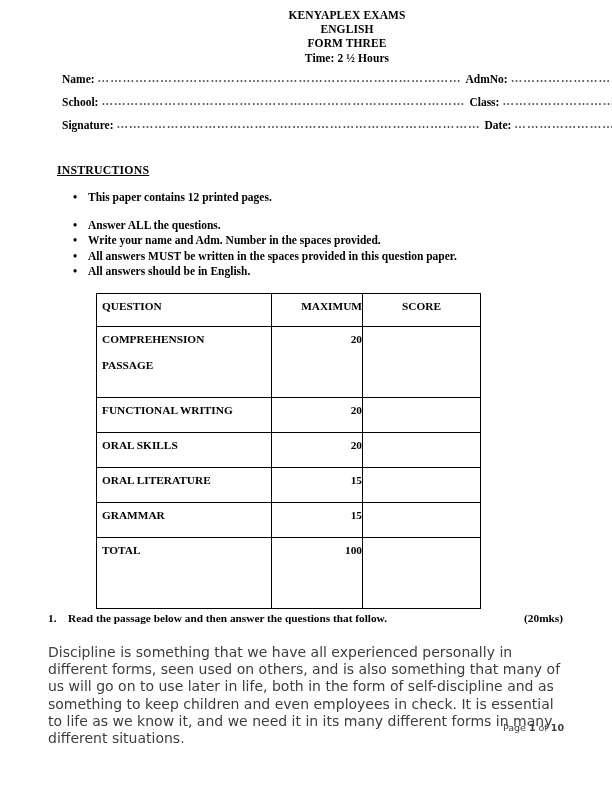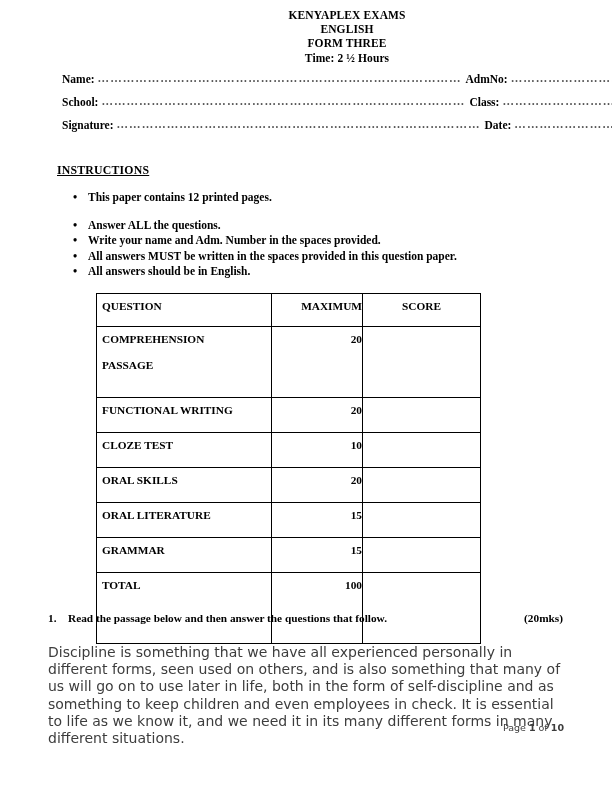--- a/index.html
+++ b/index.html
@@ -257,25 +257,20 @@
         <td class="c-max">20</td>
         <td class="c-score"></td>
       </tr>
 
       <tr class="r-norm">
         <td class="c-question">FUNCTIONAL WRITING</td>
         <td class="c-max">20</td>
         <td class="c-score"></td>
       </tr>
 
-      <tr class="r-norm">
-        <td class="c-question">CLOZE TEST</td>
-        <td class="c-max">10</td>
-        <td class="c-score"></td>
-      </tr>
 
       <tr class="r-norm">
         <td class="c-question">ORAL SKILLS</td>
         <td class="c-max">20</td>
         <td class="c-score"></td>
       </tr>
 
       <tr class="r-norm">
         <td class="c-question">ORAL LITERATURE</td>
         <td class="c-max">15</td>

